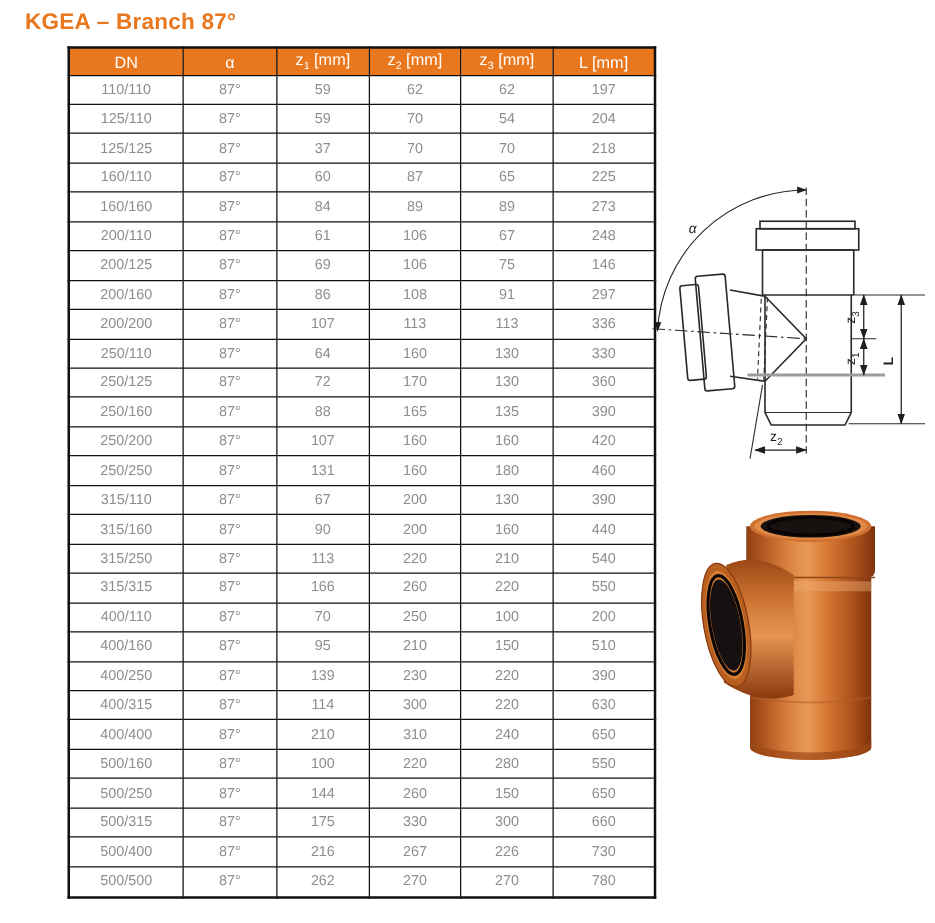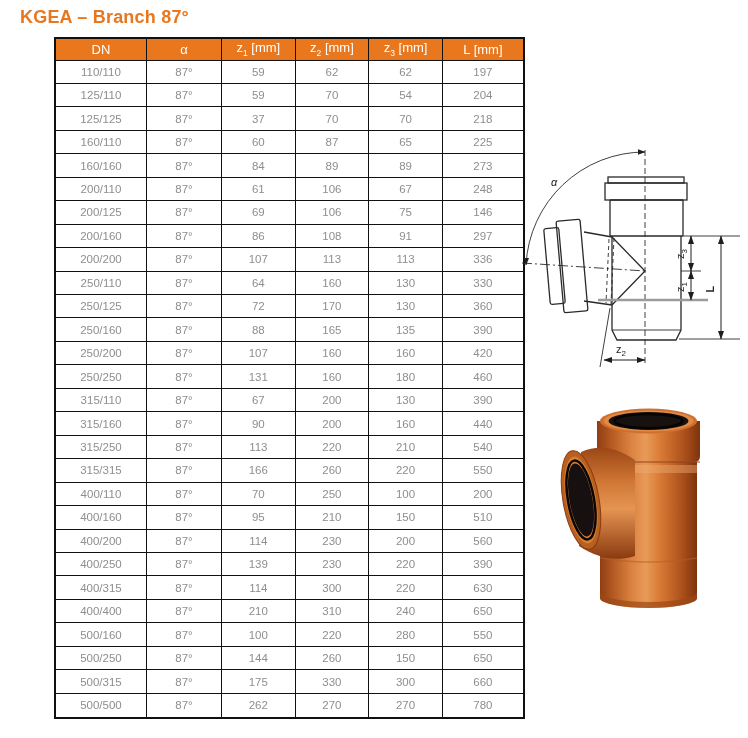--- a/index.html
+++ b/index.html
@@ -246,28 +246,20 @@
         </tr>
         <tr>
           <td>400/160</td>
           <td>87°</td>
           <td>95</td>
           <td>210</td>
           <td>150</td>
           <td>510</td>
         </tr>
         <tr>
-          <td>400/200</td>
-          <td>87°</td>
-          <td>114</td>
-          <td>230</td>
-          <td>200</td>
-          <td>560</td>
-        </tr>
-        <tr>
           <td>400/250</td>
           <td>87°</td>
           <td>139</td>
           <td>230</td>
           <td>220</td>
           <td>390</td>
         </tr>
         <tr>
           <td>400/315</td>
           <td>87°</td>
@@ -300,20 +292,28 @@
           <td>150</td>
           <td>650</td>
         </tr>
         <tr>
           <td>500/315</td>
           <td>87°</td>
           <td>175</td>
           <td>330</td>
           <td>300</td>
           <td>660</td>
+        </tr>
+        <tr>
+          <td>500/400</td>
+          <td>87°</td>
+          <td>216</td>
+          <td>267</td>
+          <td>226</td>
+          <td>730</td>
         </tr>
         <tr>
           <td>500/500</td>
           <td>87°</td>
           <td>262</td>
           <td>270</td>
           <td>270</td>
           <td>780</td>
         </tr>
       </tbody>

